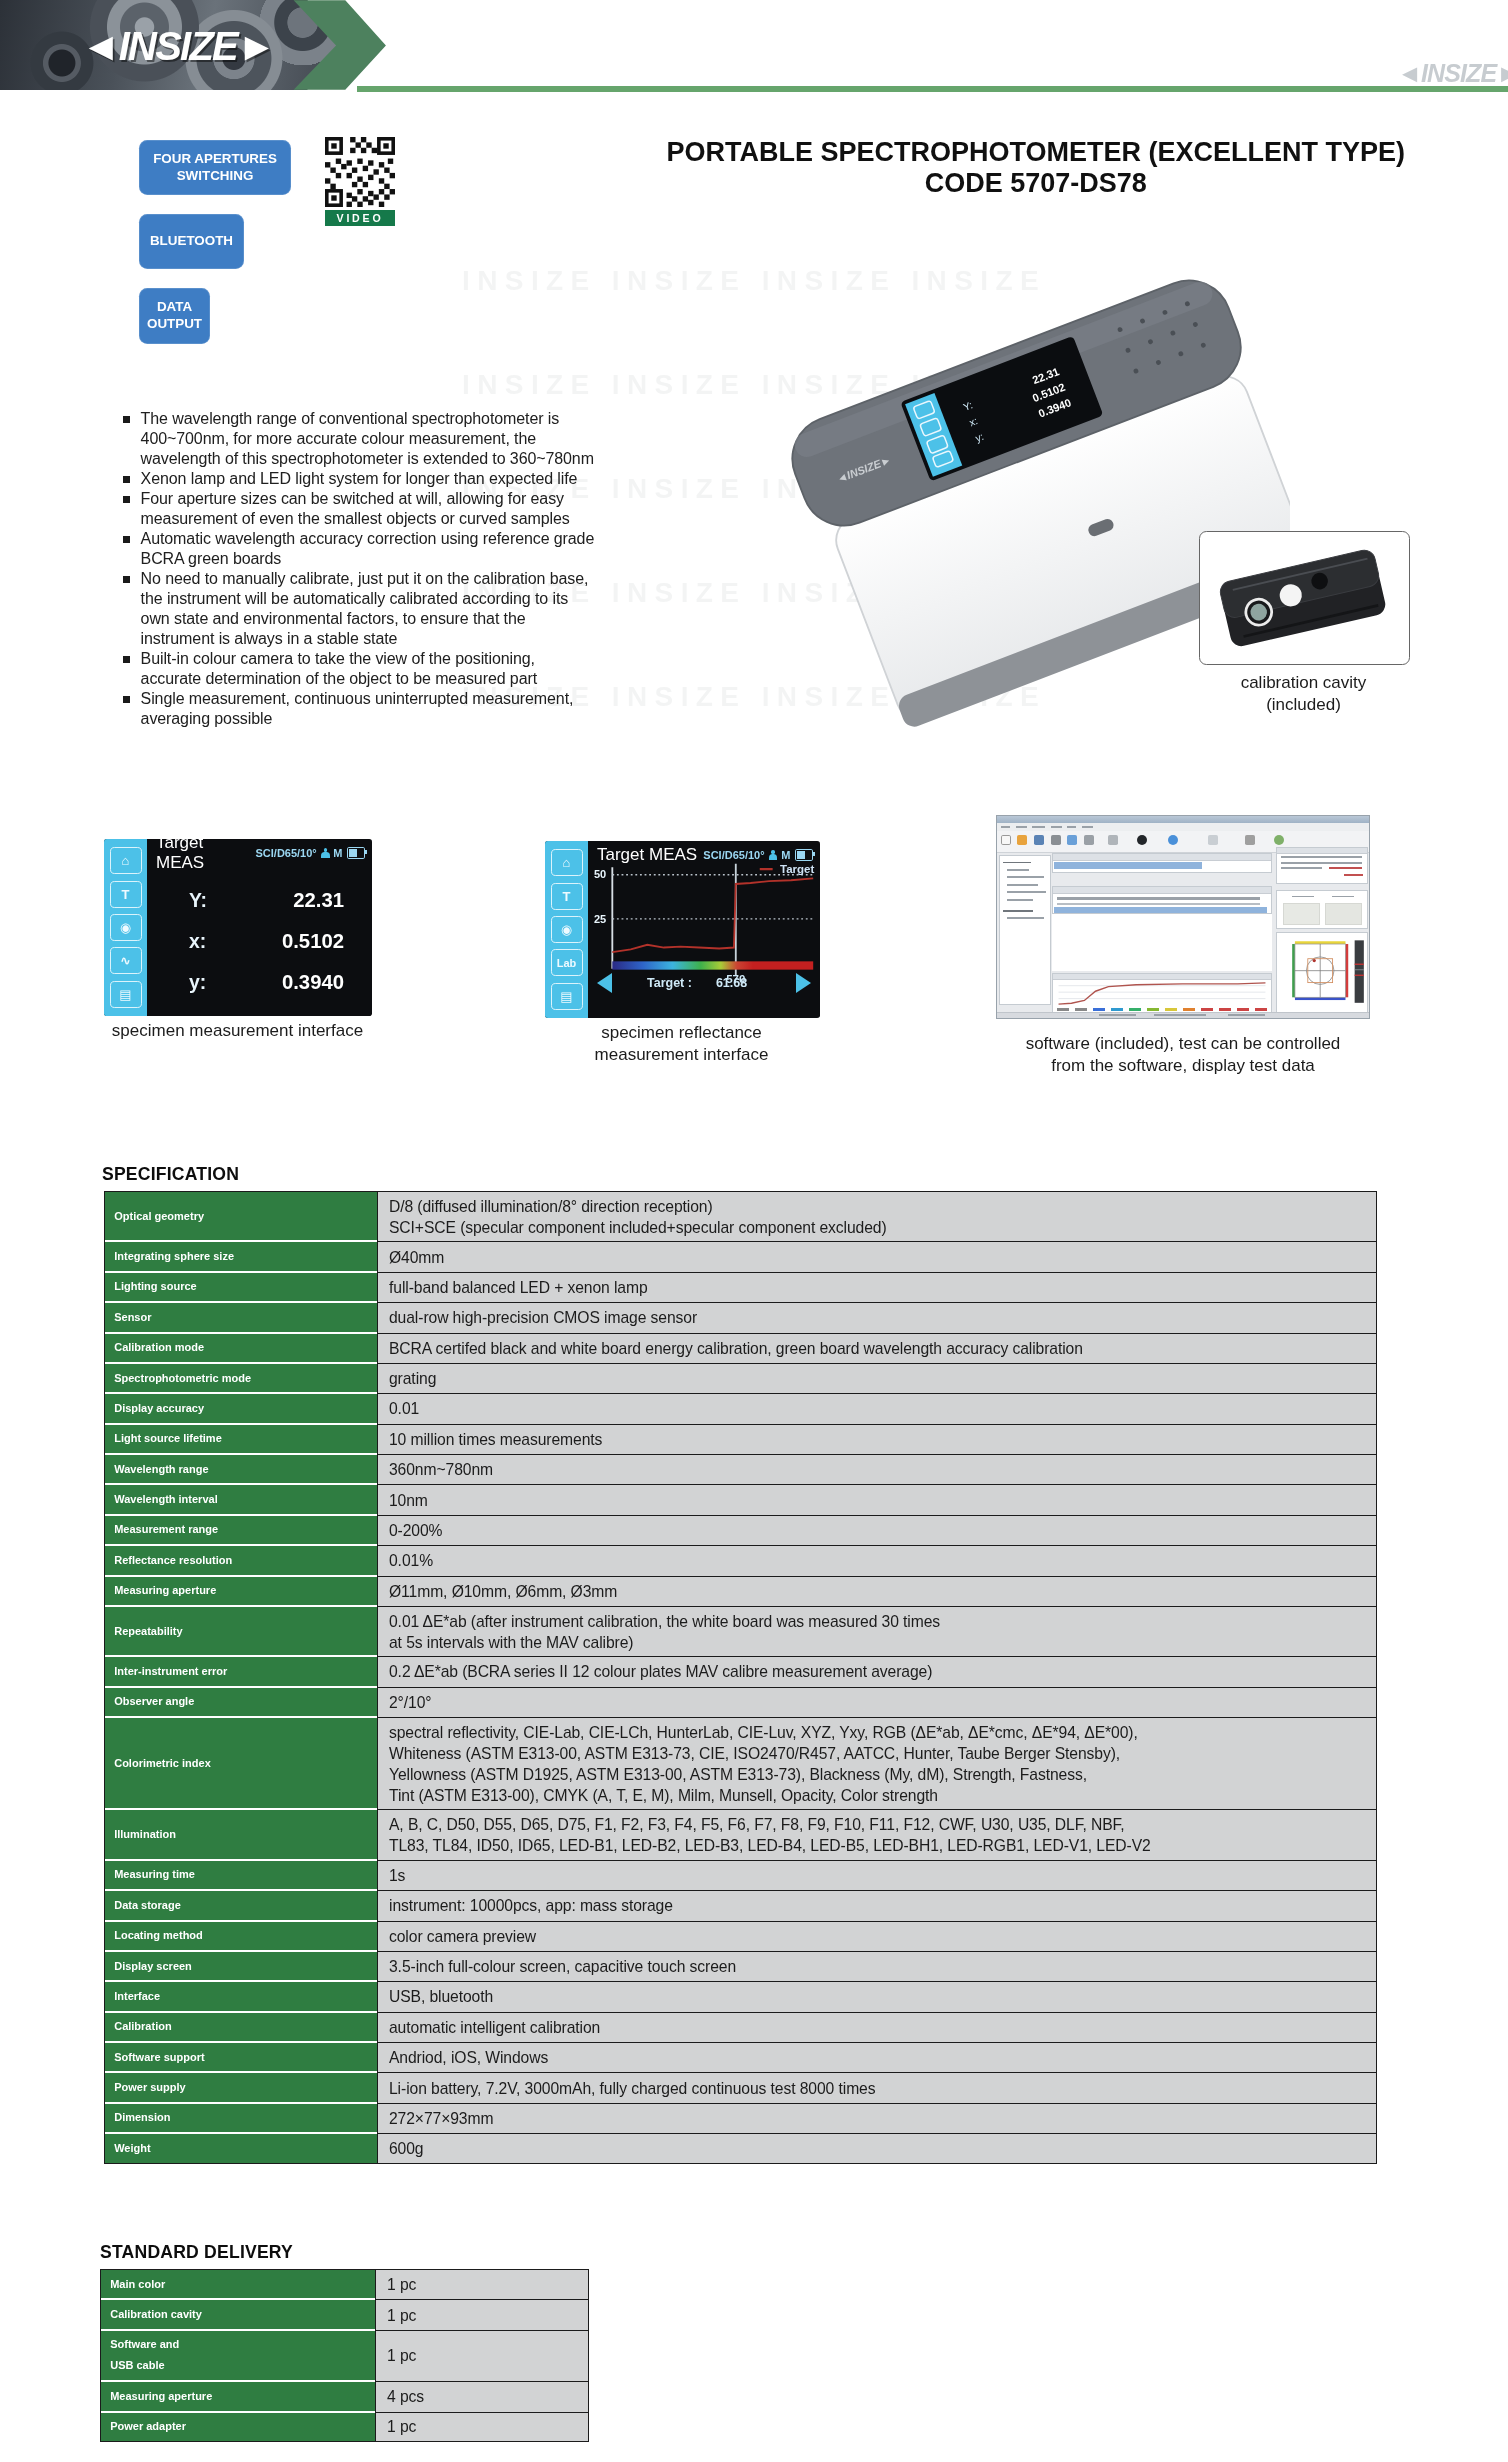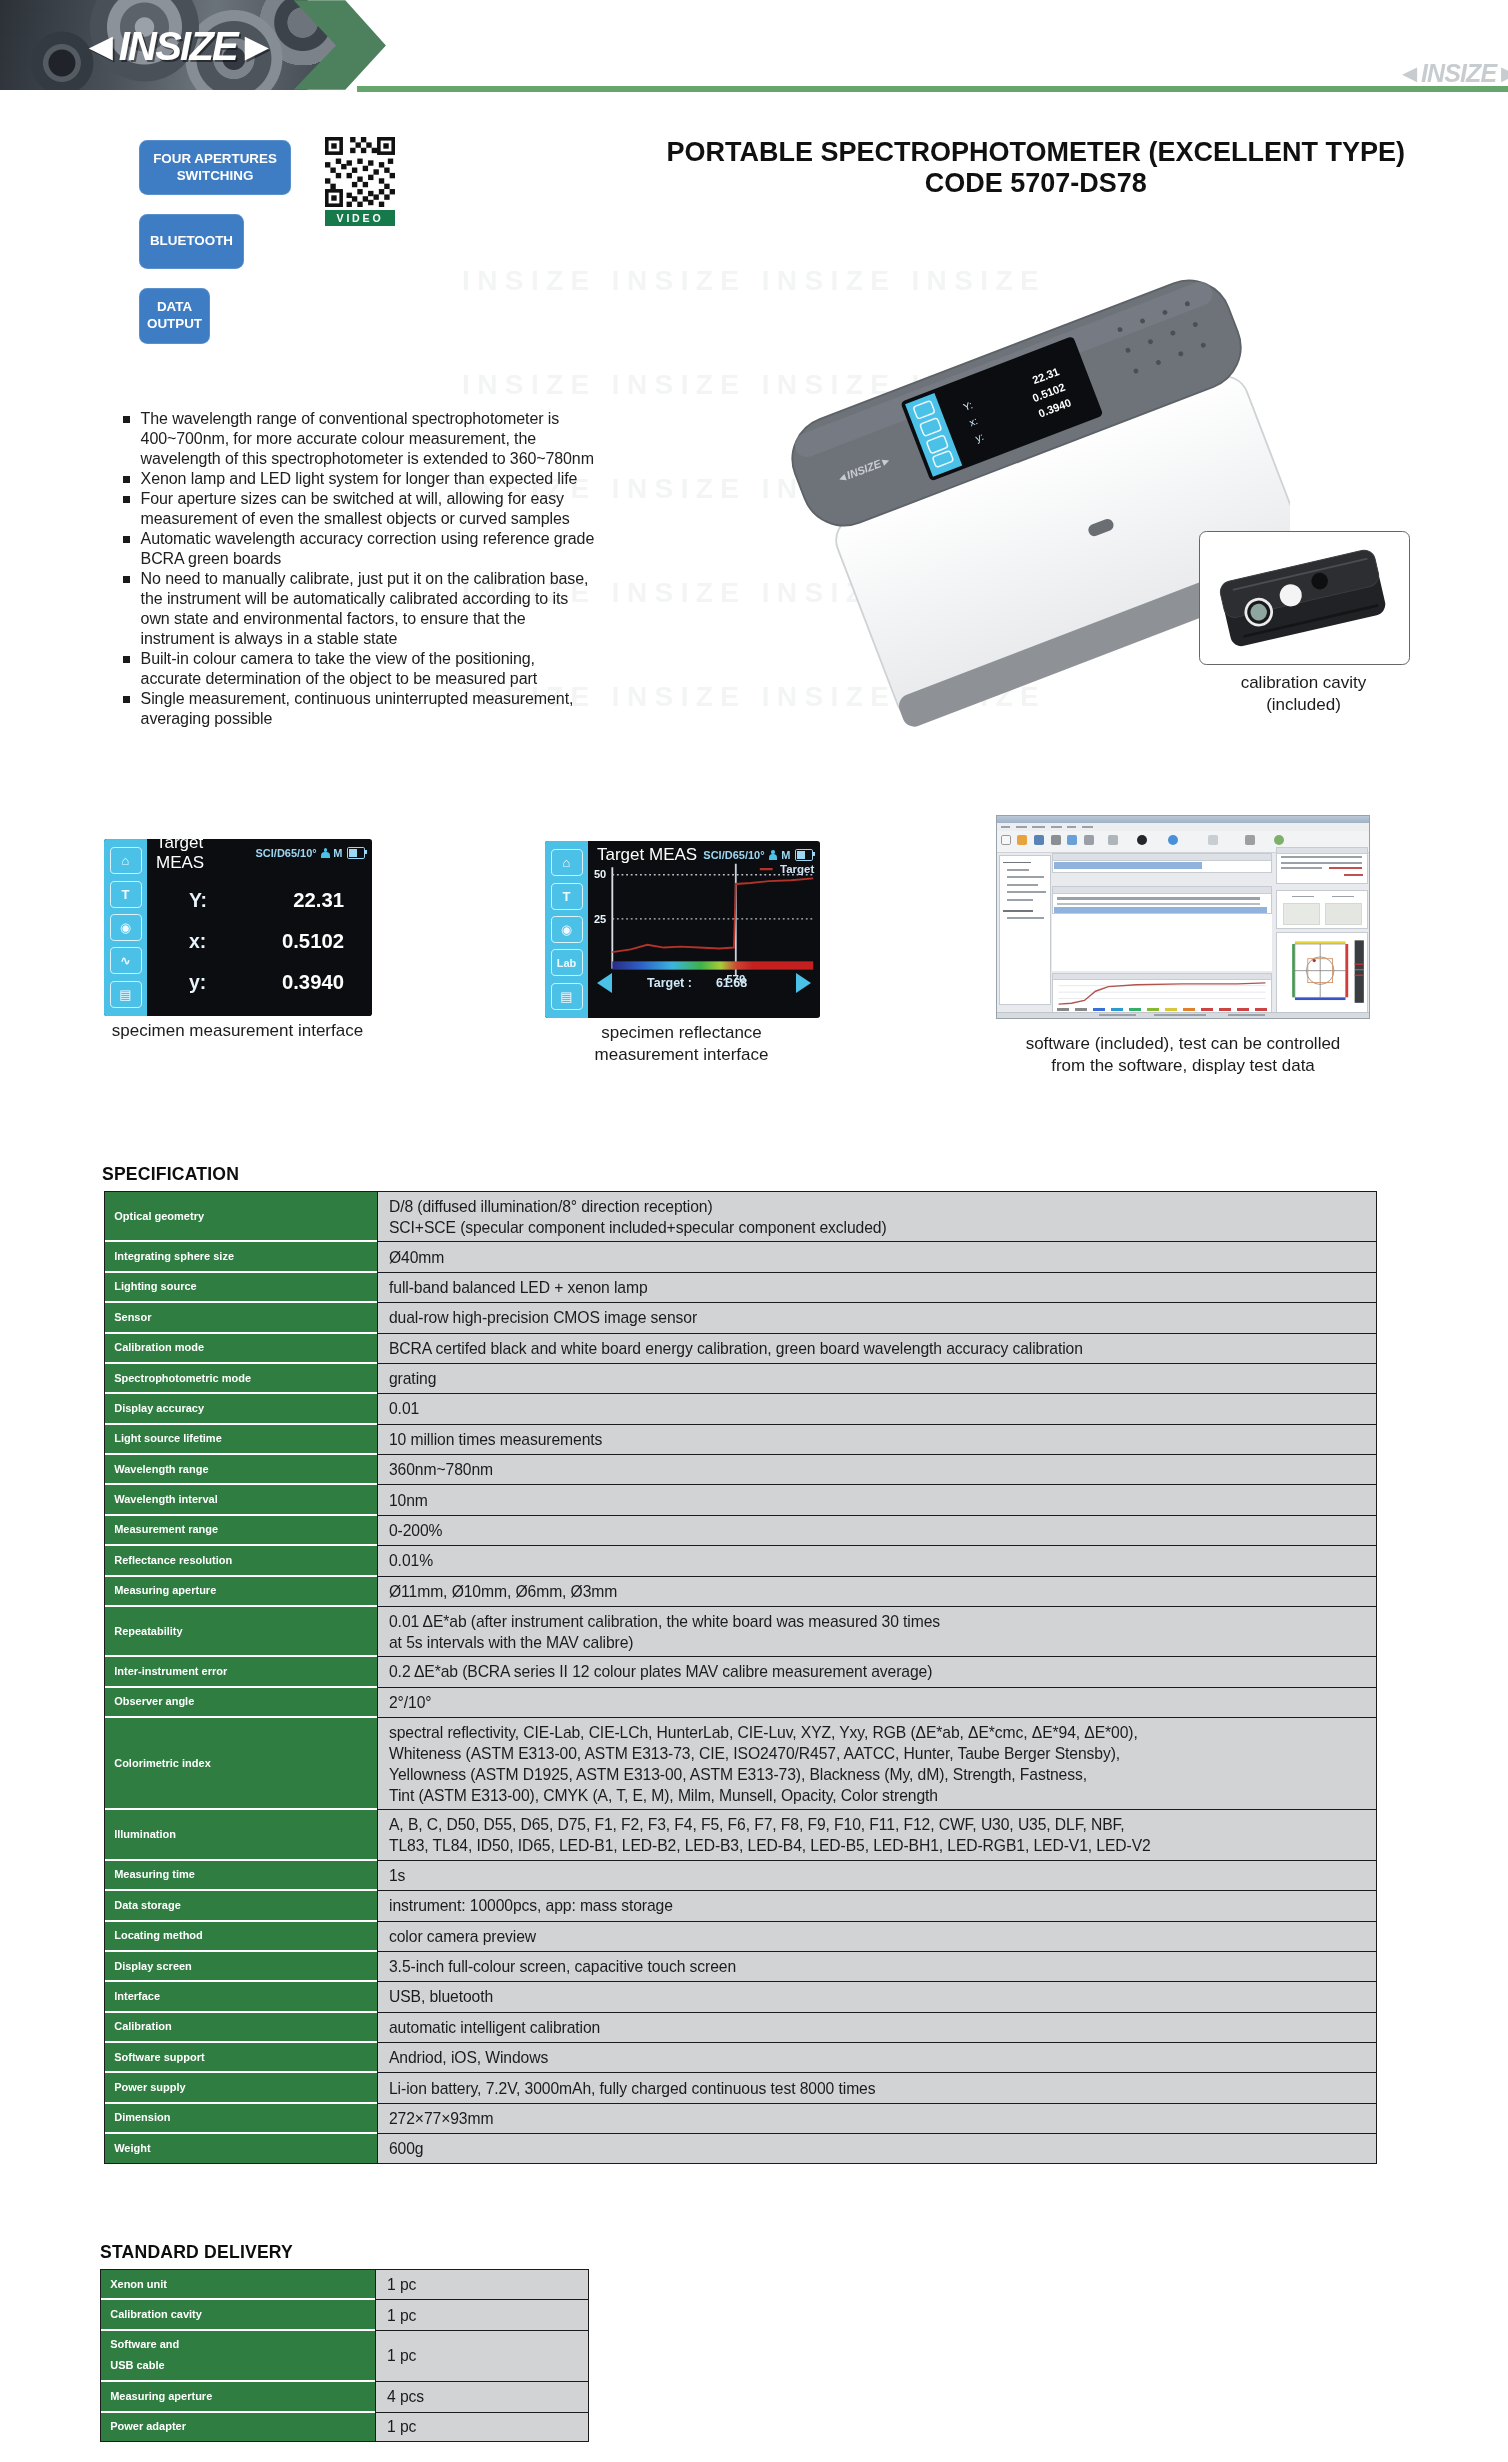--- a/index.html
+++ b/index.html
@@ -598,21 +598,21 @@
     </div>
       <div class="t-row">
       <div class="t-label">Weight</div>
       <div class="t-value">600g</div>
     </div>
     </div>
 
   <div class="sec-heading del-heading">STANDARD DELIVERY</div>
   <div class="dtable del-table">
       <div class="t-row">
-      <div class="t-label">Xenon unit</div>
+      <div class="t-label">Main color</div>
       <div class="t-value">1 pc</div>
     </div>
       <div class="t-row">
       <div class="t-label">Calibration cavity</div>
       <div class="t-value">1 pc</div>
     </div>
       <div class="t-row">
       <div class="t-label">Software and
 USB cable</div>
       <div class="t-value">1 pc</div>

